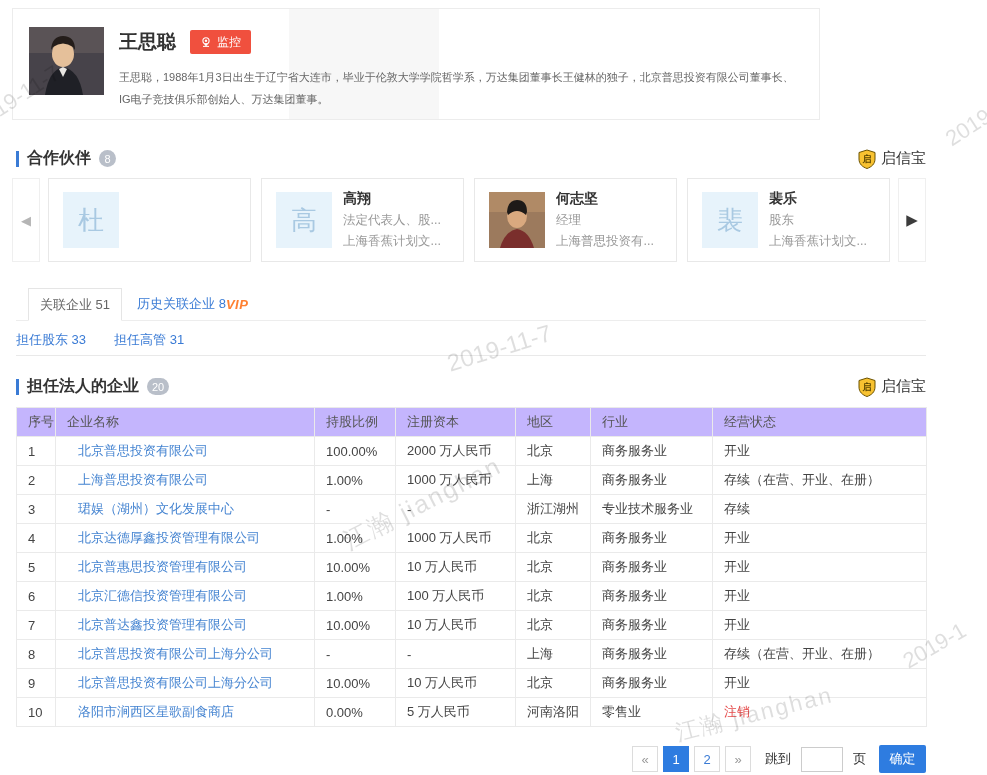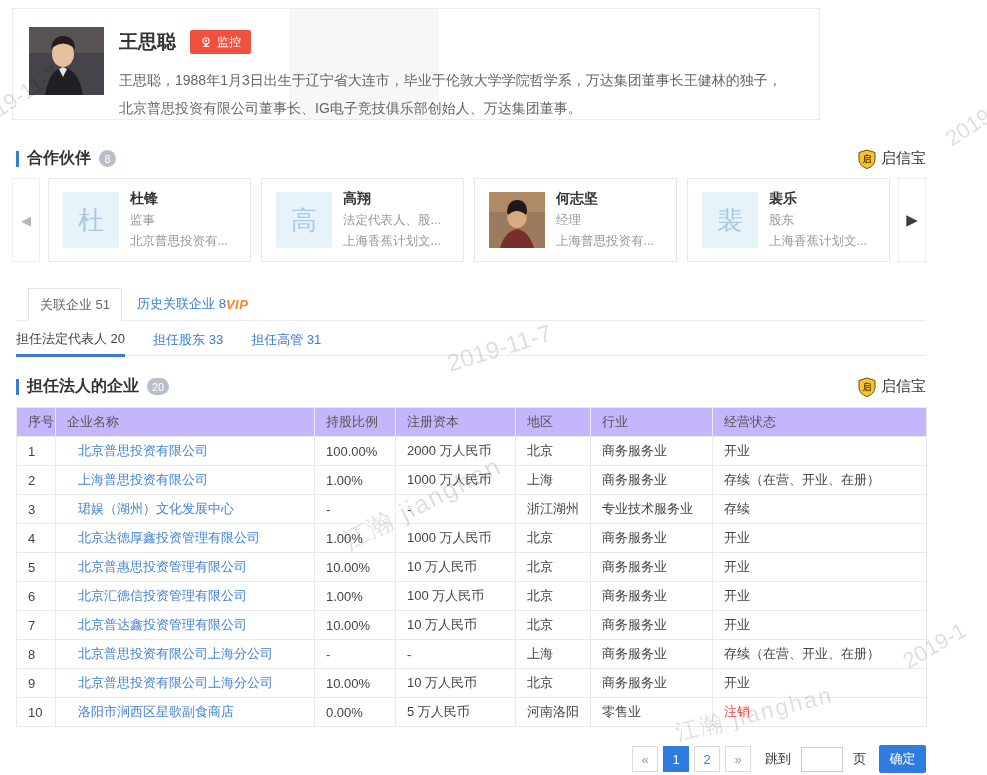--- a/index.html
+++ b/index.html
@@ -10,21 +10,21 @@
   .wm { position:absolute; color:rgba(0,0,0,0.13); white-space:nowrap; pointer-events:none; transform-origin:0 50%; z-index:5; }
 
   
   .profile-box { position:absolute; left:12px; top:8px; width:808px; height:112px; border:1px solid #ececec; background:#fff; }
   .profile-shade { position:absolute; left:276px; top:0; width:150px; height:110px; background:#f2f2f2; opacity:.6; }
   .profile-photo { position:absolute; left:16px; top:18px; width:75px; height:68px; overflow:hidden; background:#3b3a3f; }
   .profile-main { position:absolute; left:106px; top:20px; right:24px; }
   .name-row { display:flex; align-items:center; gap:14px; position:relative; }
   .person-name { font-size:19px; font-weight:bold; color:#333; }
   .monitor-badge { display:inline-flex; align-items:center; gap:5px; background:#f0503e; color:#fff; font-size:12px; height:24px; padding:0 10px; border-radius:2px; cursor:pointer; }
-  .profile-desc { margin-top:11px; font-size:14px; color:#666; line-height:28px; position:relative; }
+  .profile-desc { margin-top:11px; font-size:11px; color:#666; line-height:22px; position:relative; }
 
   
   .sec-head { position:absolute; left:16px; right:61px; display:flex; align-items:center; }
   .sec-head.partners { top:148px; }
   .sec-head.legal { top:376px; }
   .sec-bar { width:3px; height:16px; background:#3a7bd5; margin-right:8px; }
   .sec-title { font-size:16px; font-weight:bold; color:#333; }
   .count-badge { margin-left:8px; min-width:17px; height:17px; border-radius:9px; background:#b9bfc9; color:#fff; font-size:11px; display:inline-flex; align-items:center; justify-content:center; padding:0 5px; }
   .brand { margin-left:auto; display:flex; align-items:center; gap:5px; font-size:15px; color:#333; }
 
@@ -125,25 +125,20 @@
   </div>
 
   <div class="carousel">
     <div class="car-arrow left">
       <span>◀</span>
     </div>
     <div class="car-cards">
 
       <div class="p-card">
         <div class="p-avatar">杜</div>
-        <div class="p-info">
-          <div class="p-name">杜锋</div>
-          <div class="p-role">监事</div>
-          <div class="p-co">北京普思投资有...</div>
-        </div>
       </div>
 
       <div class="p-card">
         <div class="p-avatar">高</div>
         <div class="p-info">
           <div class="p-name">高翔</div>
           <div class="p-role">法定代表人、股...</div>
           <div class="p-co">上海香蕉计划文...</div>
         </div>
       </div>
@@ -182,21 +177,20 @@
 
   <div class="main-tabs">
     <div class="main-tab active">关联企业 51</div>
     <div class="main-tab link">
       <span>历史关联企业 8</span>
       <span class="vip">VIP</span>
     </div>
   </div>
 
   <div class="sub-tabs">
-    <div class="sub-tab active">担任法定代表人 20</div>
     <div class="sub-tab link">担任股东 33</div>
     <div class="sub-tab link">担任高管 31</div>
   </div>
 
   <div class="sec-head legal">
     <span class="sec-bar"></span>
     <span class="sec-title">担任法人的企业</span>
     <span class="count-badge">20</span>
     <span class="brand">
       <svg width="18" height="20" viewBox="0 0 18 20">

